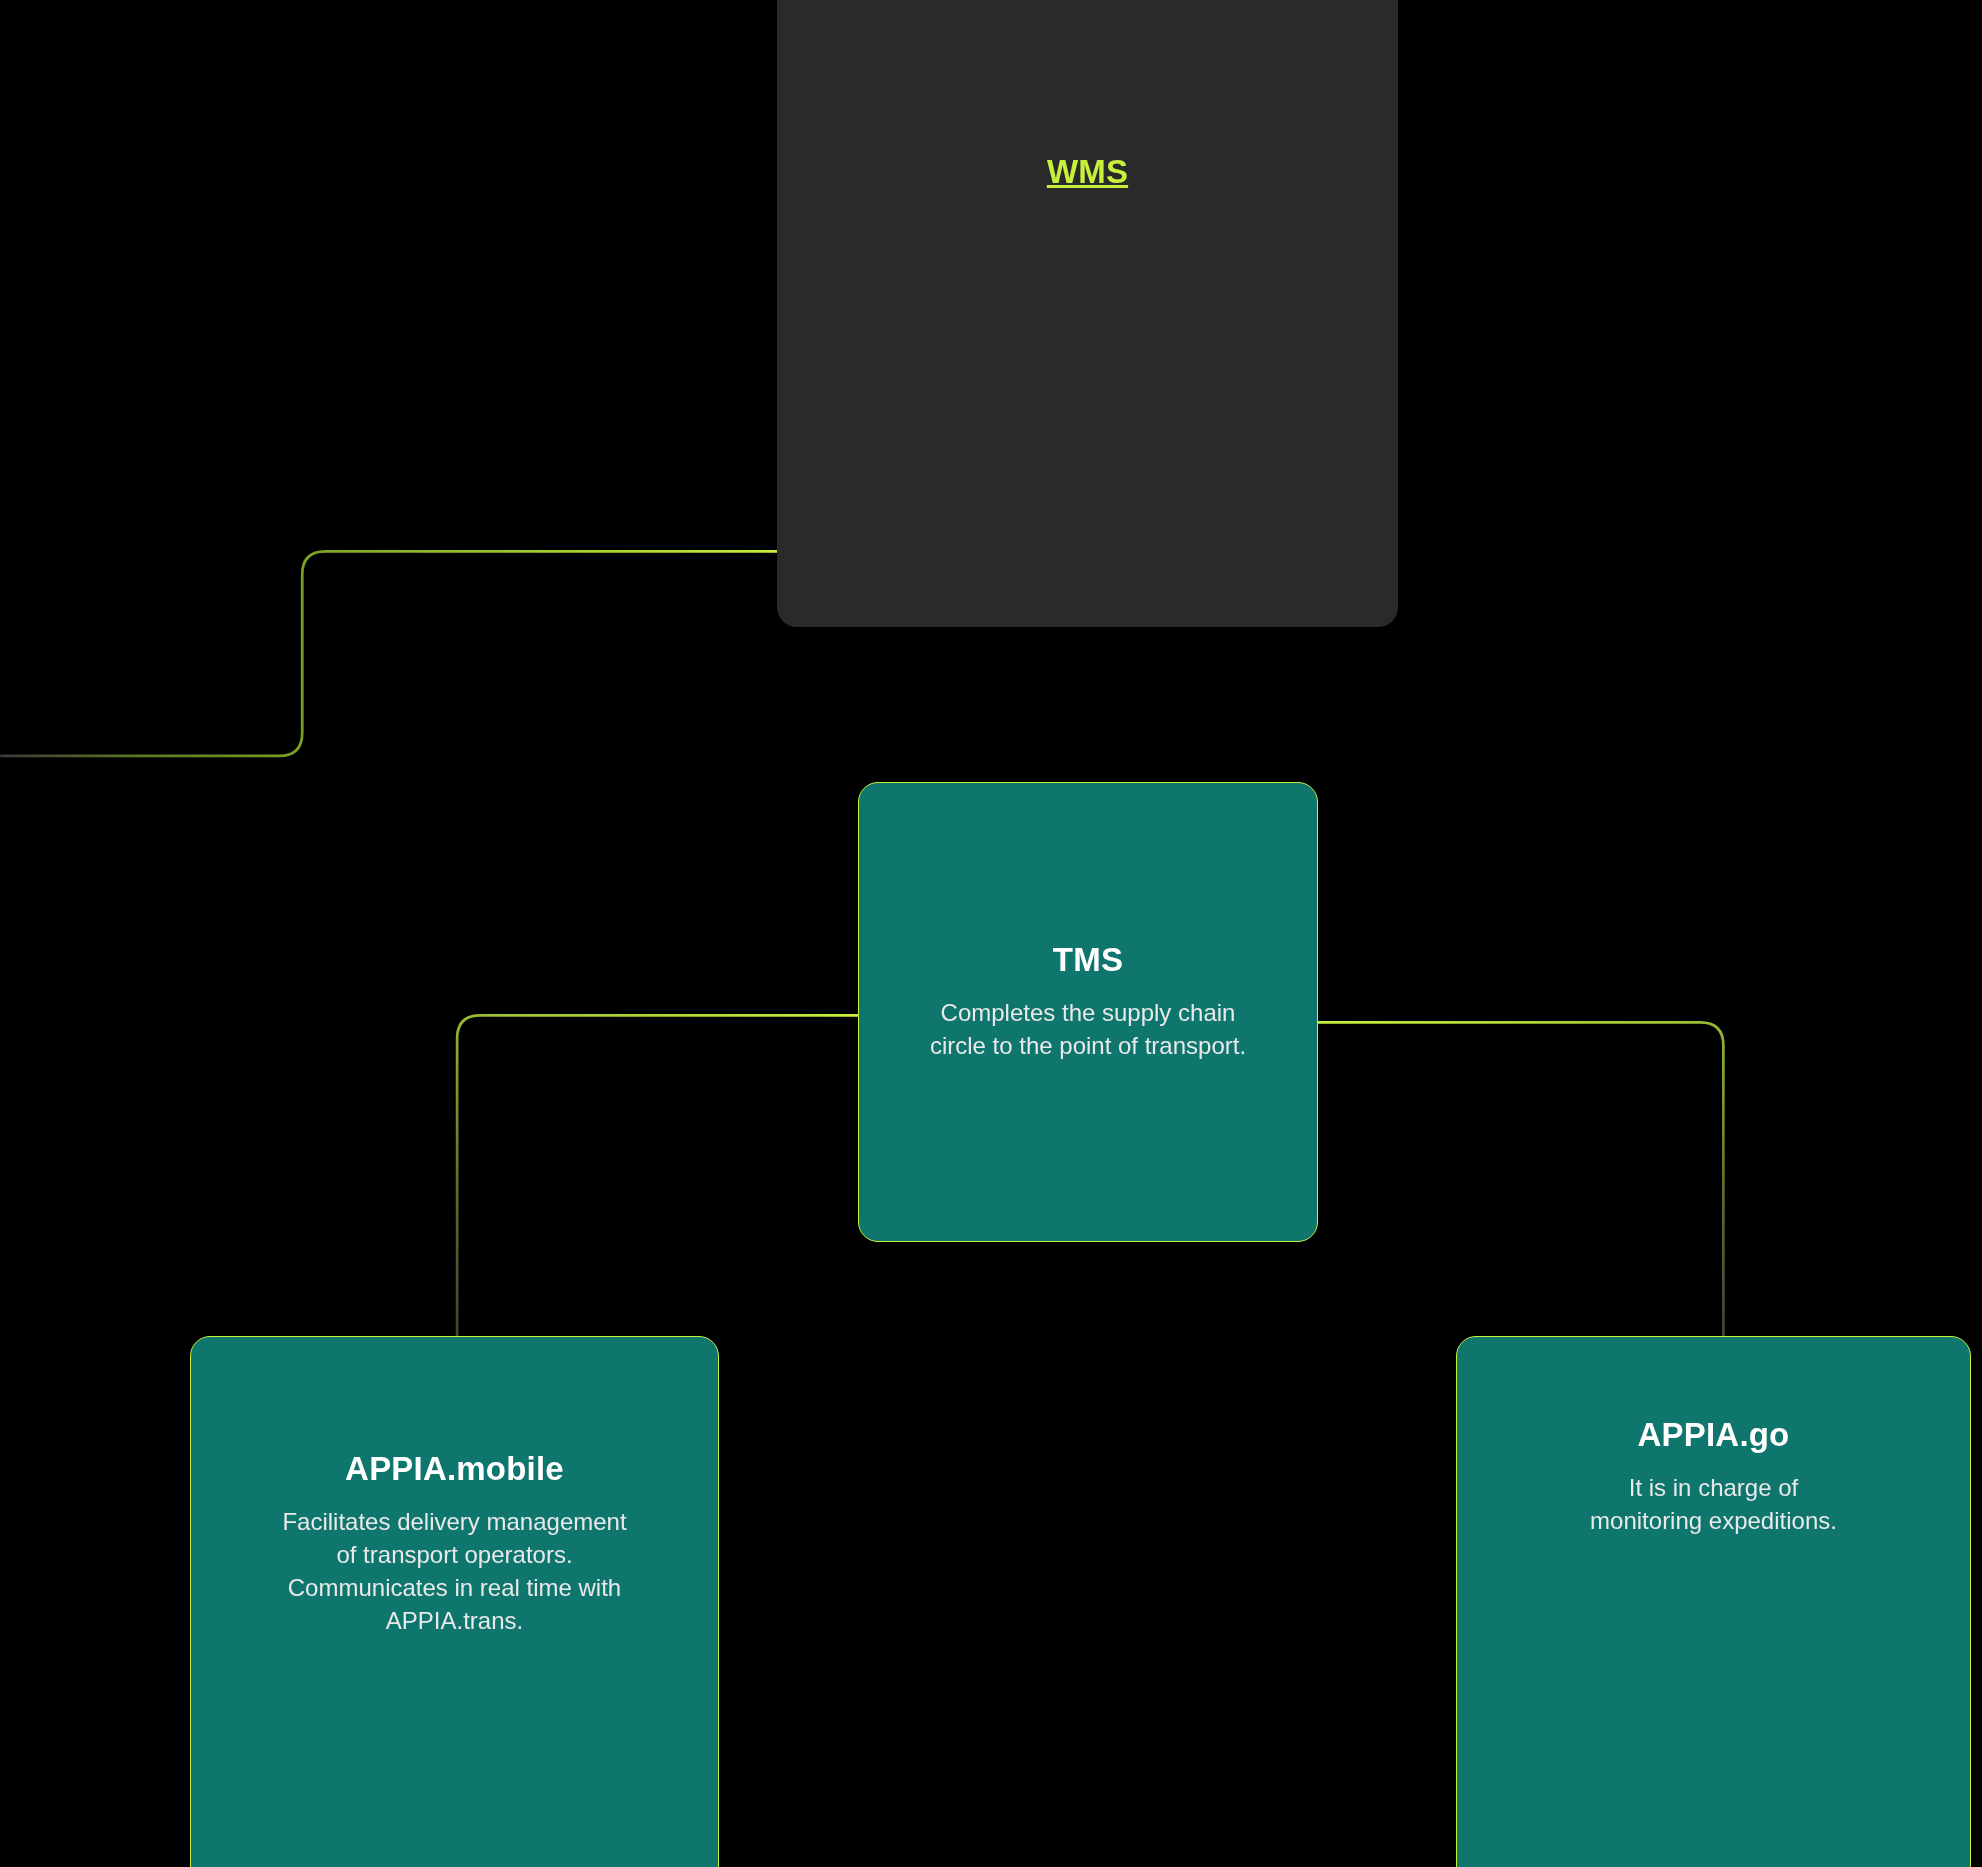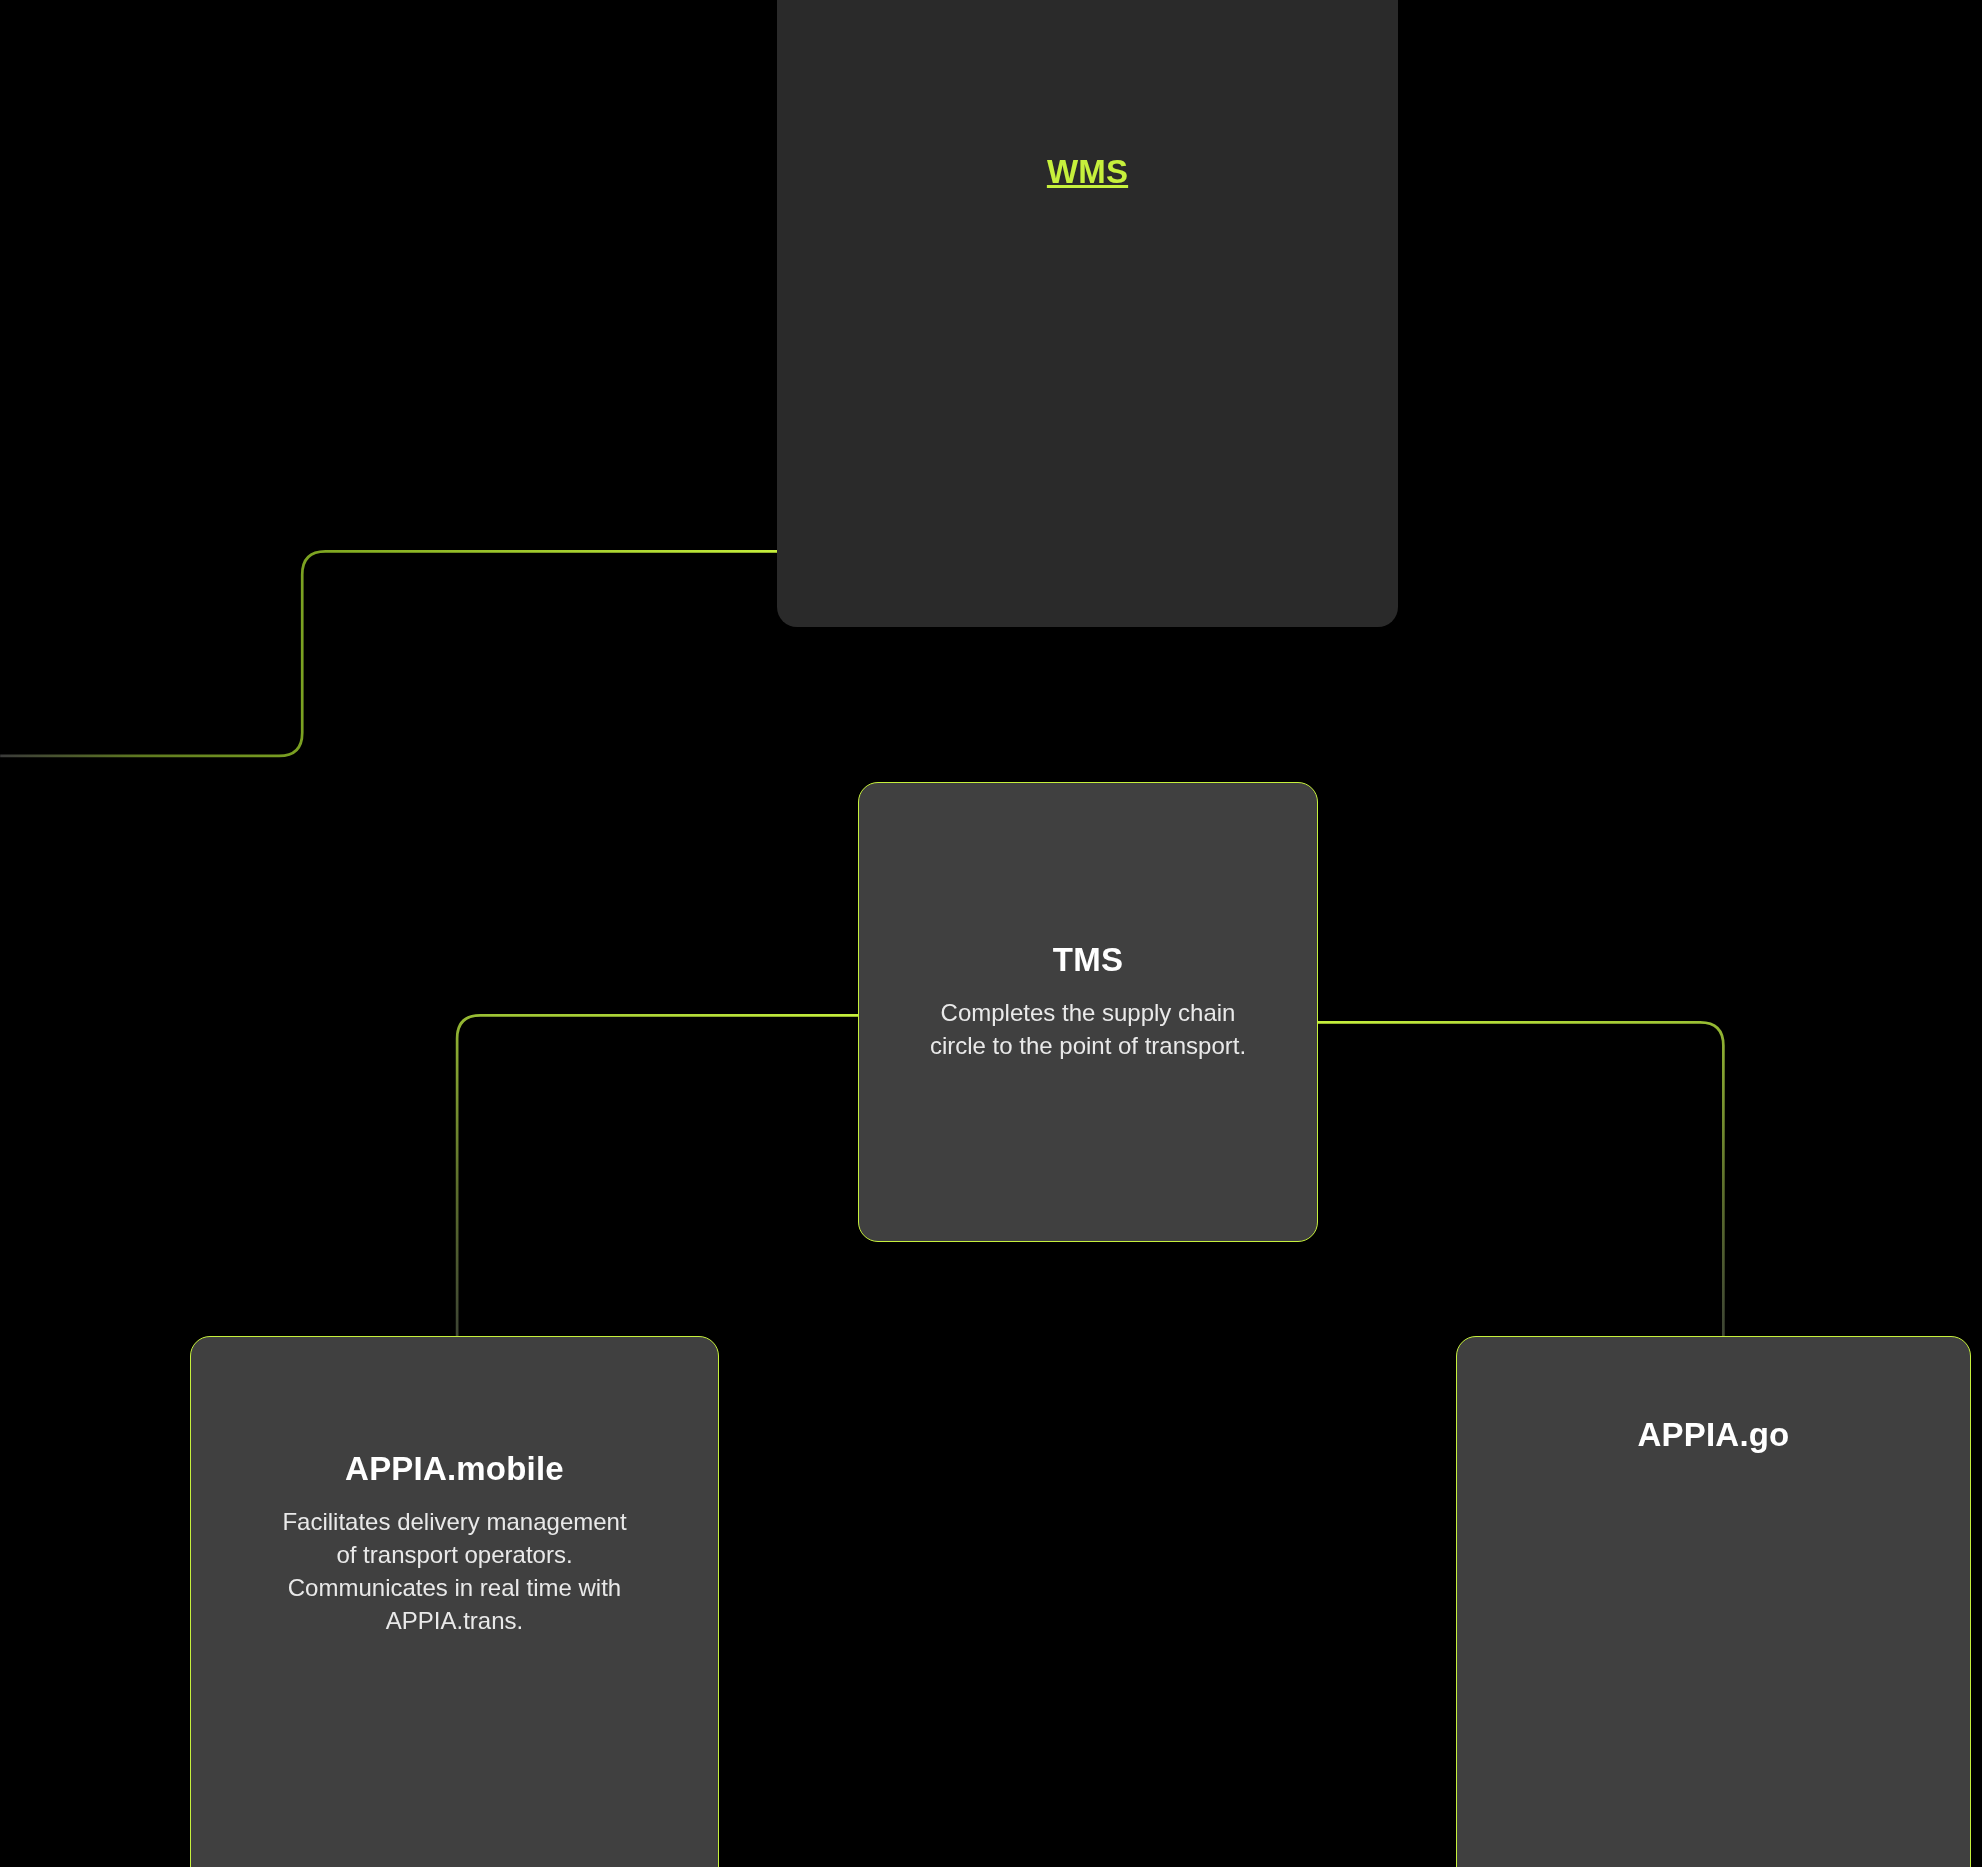--- a/index.html
+++ b/index.html
@@ -39,21 +39,21 @@
     border-radius: 20px;
     display: flex;
     flex-direction: column;
     align-items: center;
     justify-content: flex-start;
     text-align: center;
     overflow: hidden;
   }
   .card.bordered {
     border: 1.5px solid #c6f03c;
-    background: #404040;
+    background: #0f766e;
   }
 
   .card-title {
     font-size: 33px;
     font-weight: 700;
     letter-spacing: 0.2px;
     line-height: 1.12;
     color: #ffffff;
   }
   .card-title.accent { color: #c6f03c; text-decoration: underline; }
@@ -163,16 +163,17 @@
     <div class="card-desc">Completes the supply chain circle to the point of transport.</div>
   </div>
 
   <div class="card bordered" id="card-appia-mobile">
     <div class="card-title">APPIA.mobile</div>
     <div class="card-desc">Facilitates delivery management of transport operators. Communicates in real time with APPIA.trans.</div>
   </div>
 
   <div class="card bordered" id="card-appia-go">
     <div class="card-title">APPIA.go</div>
+    <div class="card-desc">It is in charge of monitoring expeditions.</div>
   </div>
 
 </div>
 
 
 </body></html>

